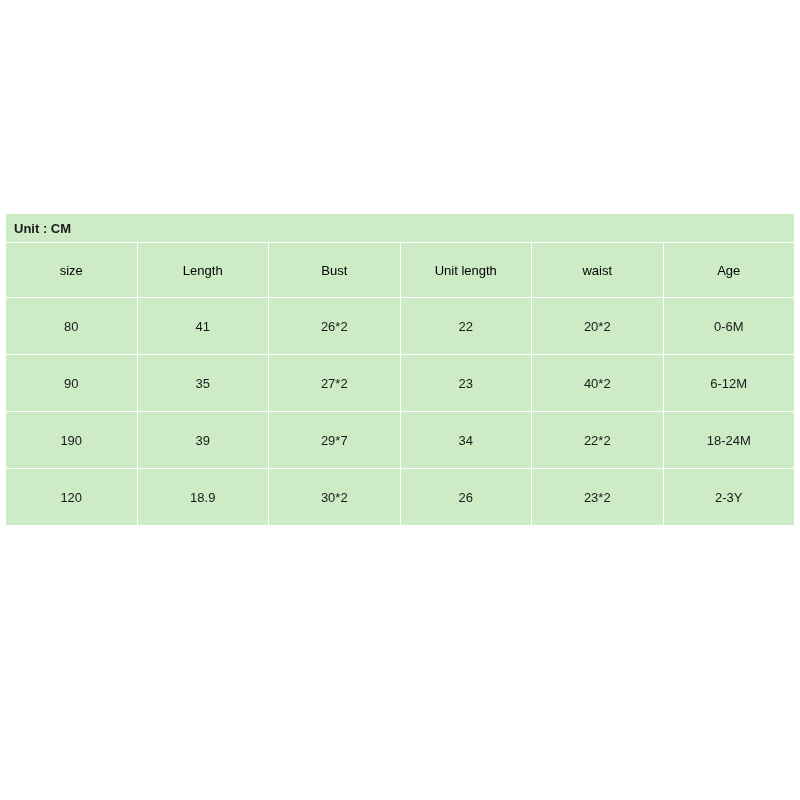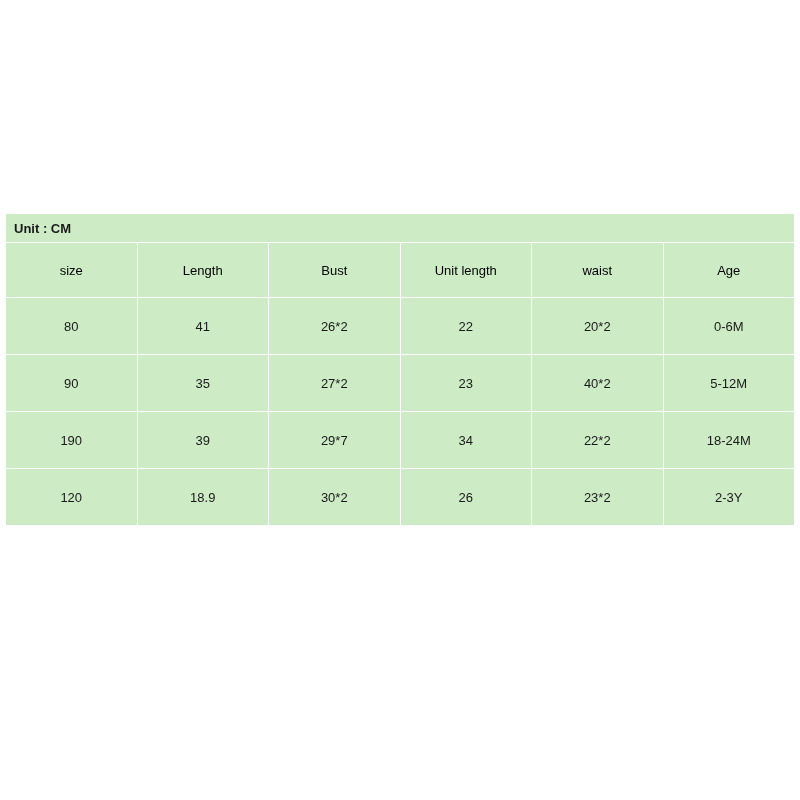--- a/index.html
+++ b/index.html
@@ -84,21 +84,21 @@
         <td class="col-3">22</td>
         <td class="col-4">20*2</td>
         <td class="col-5">0-6M</td>
       </tr>
       <tr>
         <td class="col-0">90</td>
         <td class="col-1">35</td>
         <td class="col-2">27*2</td>
         <td class="col-3">23</td>
         <td class="col-4">40*2</td>
-        <td class="col-5">5-12M</td>
+        <td class="col-5">6-12M</td>
       </tr>
       <tr>
         <td class="col-0">190</td>
         <td class="col-1">39</td>
         <td class="col-2">29*7</td>
         <td class="col-3">34</td>
         <td class="col-4">22*2</td>
         <td class="col-5">18-24M</td>
       </tr>
       <tr>

